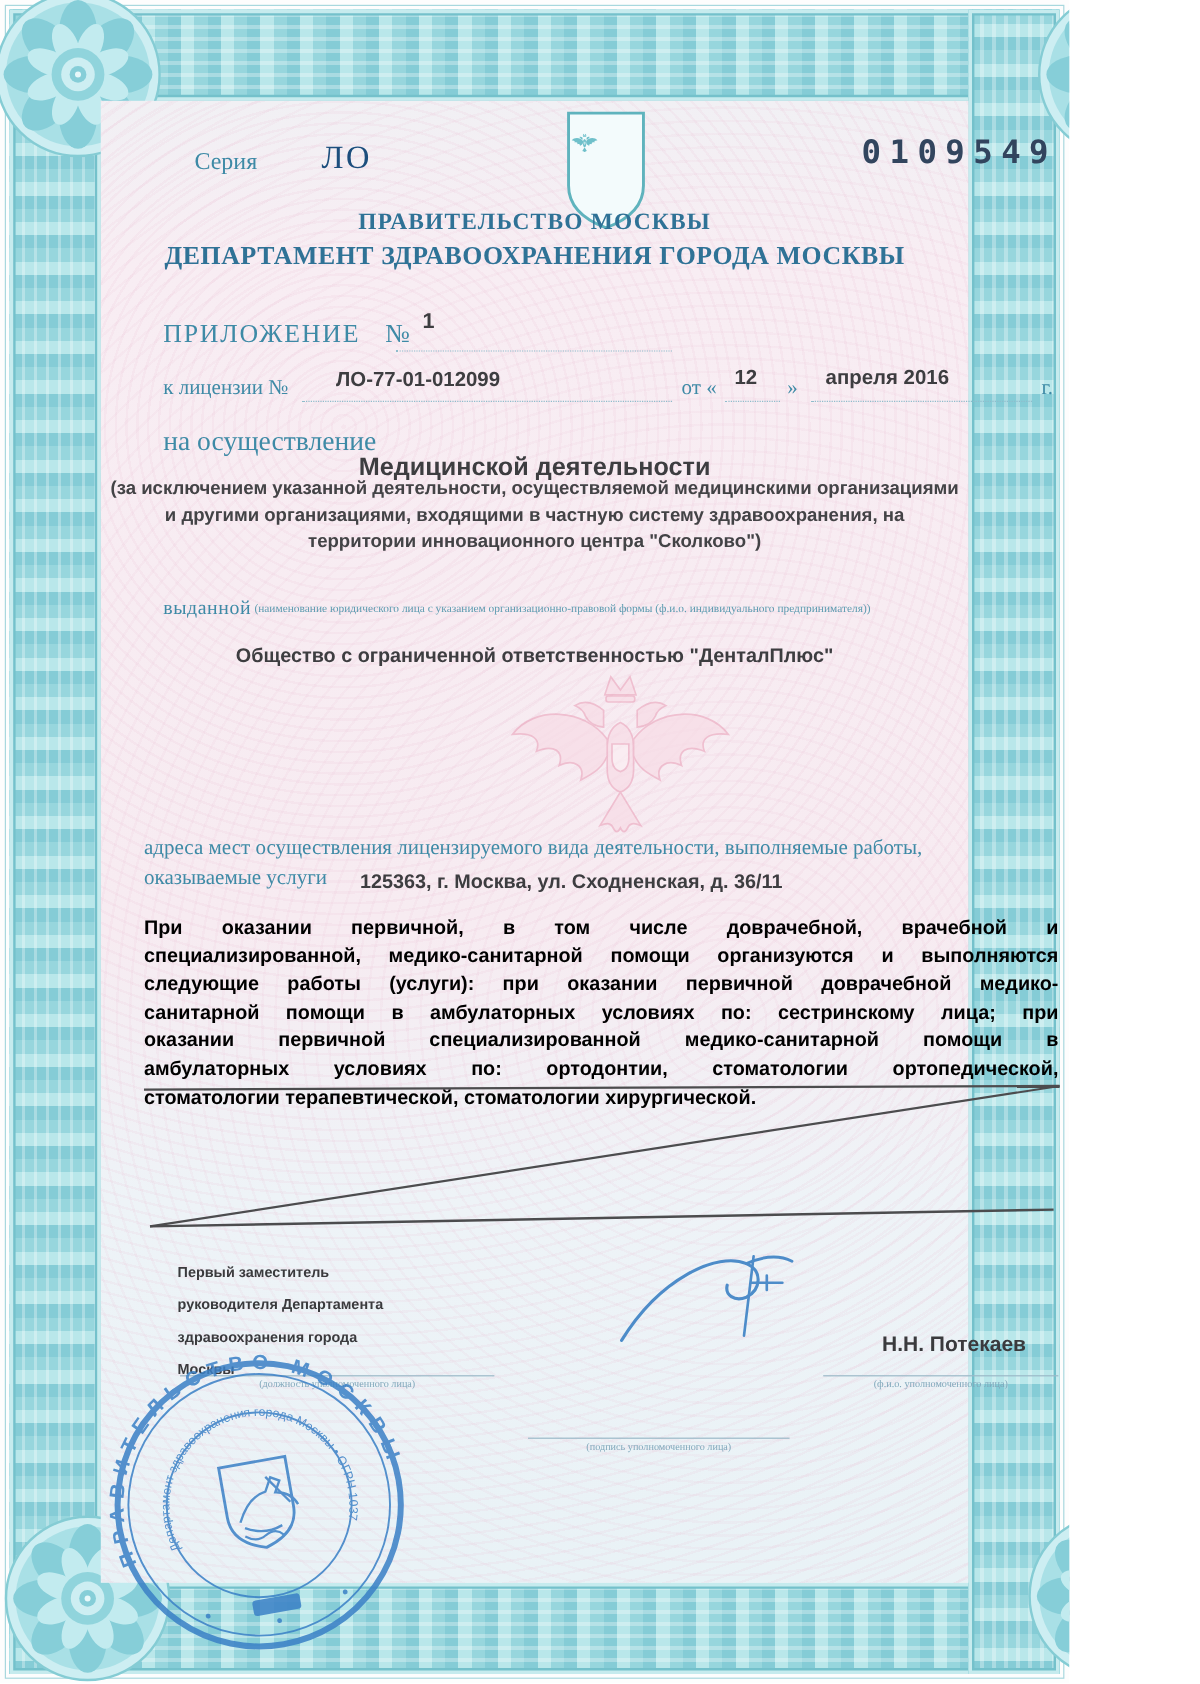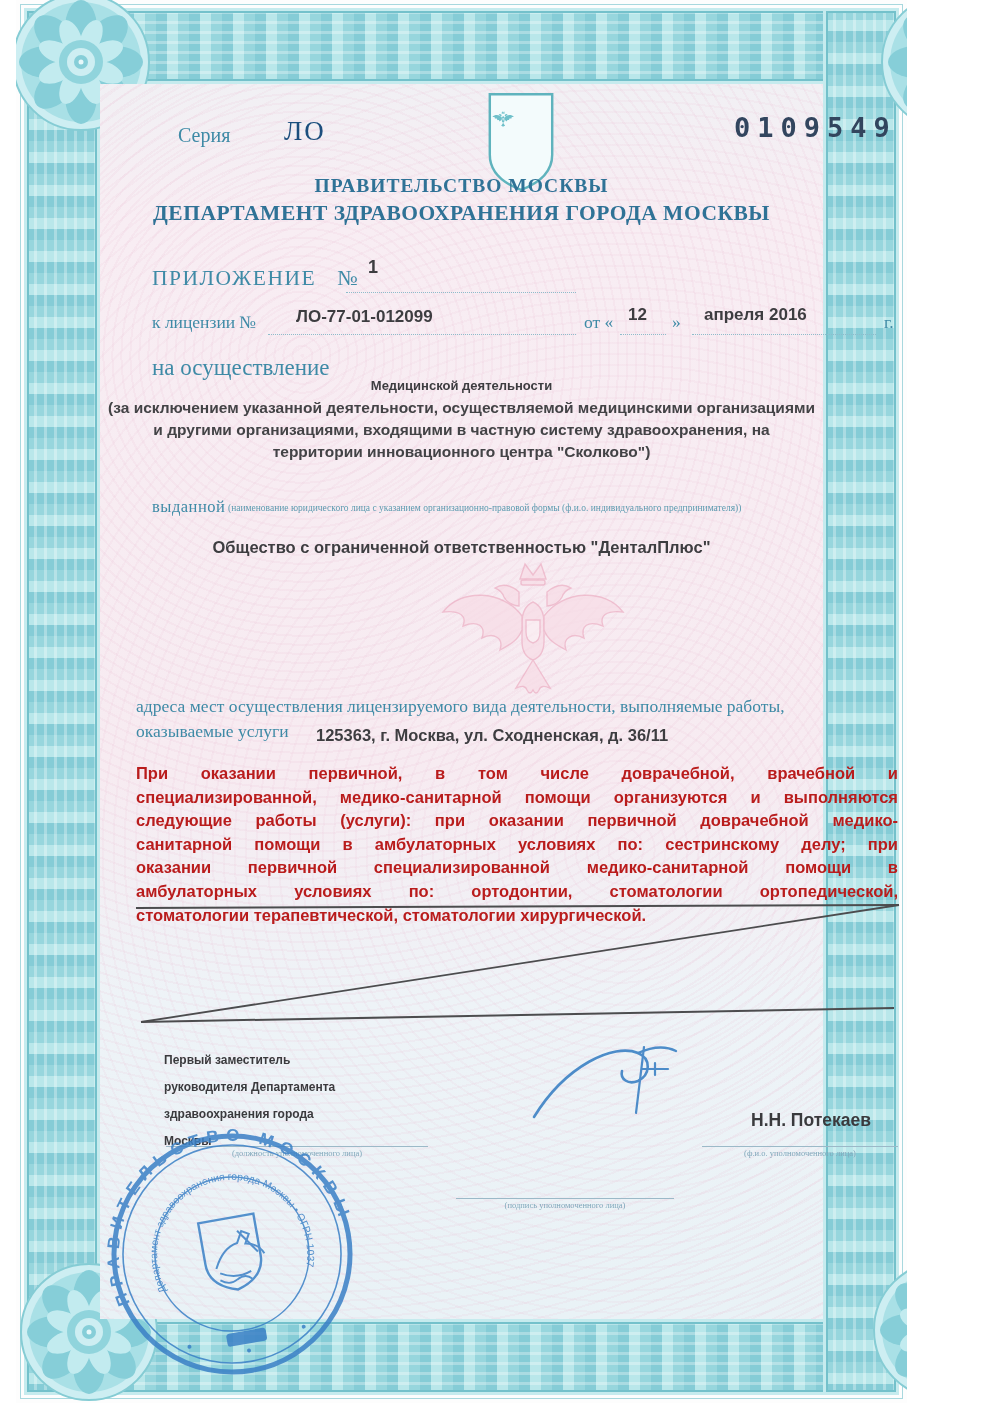--- a/index.html
+++ b/index.html
@@ -1,17 +1,17 @@
 <!DOCTYPE html>
 <html><head>
 <meta charset="utf-8">
 <style>
   html,body{margin:0;padding:0;background:#fff;}
   .page{position:relative;width:891px;height:1403px;overflow:hidden;background:#fdfdfd;
-        font-family:"Liberation Serif",serif;margin-left:16px;}
+        font-family:"Liberation Serif",serif;}
   
   .outer-line{position:absolute;inset:4px;border:1px solid #a8d8de;pointer-events:none;}
   .band{position:absolute;background-color:#9edce2;}
   .band.h{background-image:
       repeating-linear-gradient(0deg, rgba(255,255,255,.30) 0 3px, rgba(255,255,255,0) 3px 10px),
       repeating-linear-gradient(90deg, #85ccd6 0 11px, #b9e7ea 11px 22px, #97d6dd 22px 33px);
       box-shadow:inset 0 0 0 3px #c6ebee, inset 0 0 0 5px #74c1cb;}
   .band.v{background-image:
       repeating-linear-gradient(90deg, rgba(255,255,255,.30) 0 3px, rgba(255,255,255,0) 3px 10px),
       repeating-linear-gradient(0deg, #85ccd6 0 11px, #b9e7ea 11px 22px, #97d6dd 22px 33px);
@@ -32,21 +32,21 @@
   .abs{position:absolute;}
   .serif{font-family:"Liberation Serif",serif;}
   .sans{font-family:"Liberation Sans",sans-serif;}
   .filled{font-family:"Liberation Sans",sans-serif;font-weight:bold;color:#3d3d40;}
   .fline{position:absolute;height:0;border-bottom:1px dotted #8fbccb;}
   .center{left:0;width:100%;text-align:center;}
   .hdr{font-weight:bold;color:#2f7296;}
   .note-line{position:absolute;left:0;width:100%;text-align:center;
      font-family:"Liberation Sans",sans-serif;font-weight:bold;color:#434346;font-size:15.5px;}
   .works-line{position:relative;font-family:"Liberation Sans",sans-serif;font-weight:bold;
-     color:#b91c1c;font-size:16.5px;line-height:23.6px;text-align:justify;
+     color:#000000;font-size:16.5px;line-height:23.6px;text-align:justify;
      text-align-last:justify;white-space:nowrap;}
   .works-line.last{text-align-last:left;}
   .sig-caption{position:absolute;border-top:1px solid #9bb9c8;color:#7fa6ba;
      font-size:8.5px;text-align:center;font-family:"Liberation Serif",serif;padding-top:1px;}
   .pos-line{font-family:"Liberation Sans",sans-serif;font-weight:bold;color:#3a3a3d;
      font-size:12px;line-height:27px;}
 </style>
 </head>
 <body>
 
@@ -146,38 +146,38 @@
   <div class="fline" style="left:252px;top:334px;width:308px"></div>
   <div class="abs serif teal" style="left:568px;top:312px;font-size:17.5px">от «</div>
   <div class="abs filled" style="left:612px;top:305px;font-size:17px">12</div>
   <div class="fline" style="left:604px;top:334px;width:46px"></div>
   <div class="abs serif teal" style="left:656px;top:312px;font-size:17.5px">»</div>
   <div class="abs filled" style="left:688px;top:305px;font-size:17px">апреля 2016</div>
   <div class="fline" style="left:676px;top:334px;width:184px"></div>
   <div class="abs serif teal" style="left:868px;top:312px;font-size:17.5px">г.</div>
 
   <div class="abs serif teal" style="left:136px;top:355px;font-size:23px">на осуществление</div>
-  <div class="abs sans center" style="top:378px;font-size:13px;font-weight:bold;color:#3d3d40">Медицинской деятельности</div>
+  <div class="abs sans center" style="top:378px;font-size:21px;font-weight:bold;color:#3d3d40">Медицинской деятельности</div>
   <div class="note-line" style="top:399px">(за исключением указанной деятельности, осуществляемой медицинскими организациями</div>
   <div class="note-line" style="top:421px">и другими организациями, входящими в частную систему здравоохранения, на</div>
   <div class="note-line" style="top:443px">территории инновационного центра "Сколково")</div>
 
   <div class="abs serif teal" style="left:136px;top:497px;font-size:16.5px;letter-spacing:.5px">выданной</div>
   <div class="abs serif" style="left:212px;top:503px;font-size:9.5px;color:#5d9bb0;width:680px">(наименование юридического лица с указанием организационно-правовой формы  (ф.и.о. индивидуального предпринимателя))</div>
   <div class="abs serif teal" style="left:120px;top:696px;font-size:17.5px">адреса мест осуществления лицензируемого вида деятельности, выполняемые работы,</div>
 
   <div class="abs sans center" style="top:538px;font-size:16.5px;font-weight:bold;color:#3d3d40">Общество с ограниченной ответственностью "ДенталПлюс"</div>
   <div class="abs serif teal" style="left:120px;top:721px;font-size:17.5px">оказываемые услуги</div>
   <div class="abs filled" style="left:300px;top:726px;font-size:16.5px">125363, г. Москва, ул. Сходненская, д. 36/11</div>
 
   <div class="abs" style="left:120px;top:762px;width:762px">
     <div class="works-line">При оказании первичной, в том числе доврачебной, врачебной и</div>
     <div class="works-line">специализированной, медико-санитарной помощи организуются и выполняются</div>
     <div class="works-line">следующие работы (услуги): при оказании первичной доврачебной медико-</div>
-    <div class="works-line">санитарной помощи в амбулаторных условиях по: сестринскому делу; при</div>
+    <div class="works-line">санитарной помощи в амбулаторных условиях по: сестринскому лица; при</div>
     <div class="works-line">оказании первичной специализированной медико-санитарной помощи в</div>
     <div class="works-line">амбулаторных условиях по: ортодонтии, стоматологии ортопедической,</div>
     <div class="works-line last">стоматологии терапевтической, стоматологии хирургической.</div>
   </div>
 
   <svg class="abs" style="left:115px;top:895px;width:775px;height:135px" viewBox="0 0 775 135">
     <path d="M5 13 L768 10" stroke="#4c4c4e" stroke-width="2" fill="none"></path>
     <path d="M768 10 L10 127" stroke="#4c4c4e" stroke-width="1.8" fill="none"></path>
     <path d="M10 127 L763 113" stroke="#4c4c4e" stroke-width="2" fill="none"></path>
   </svg>

